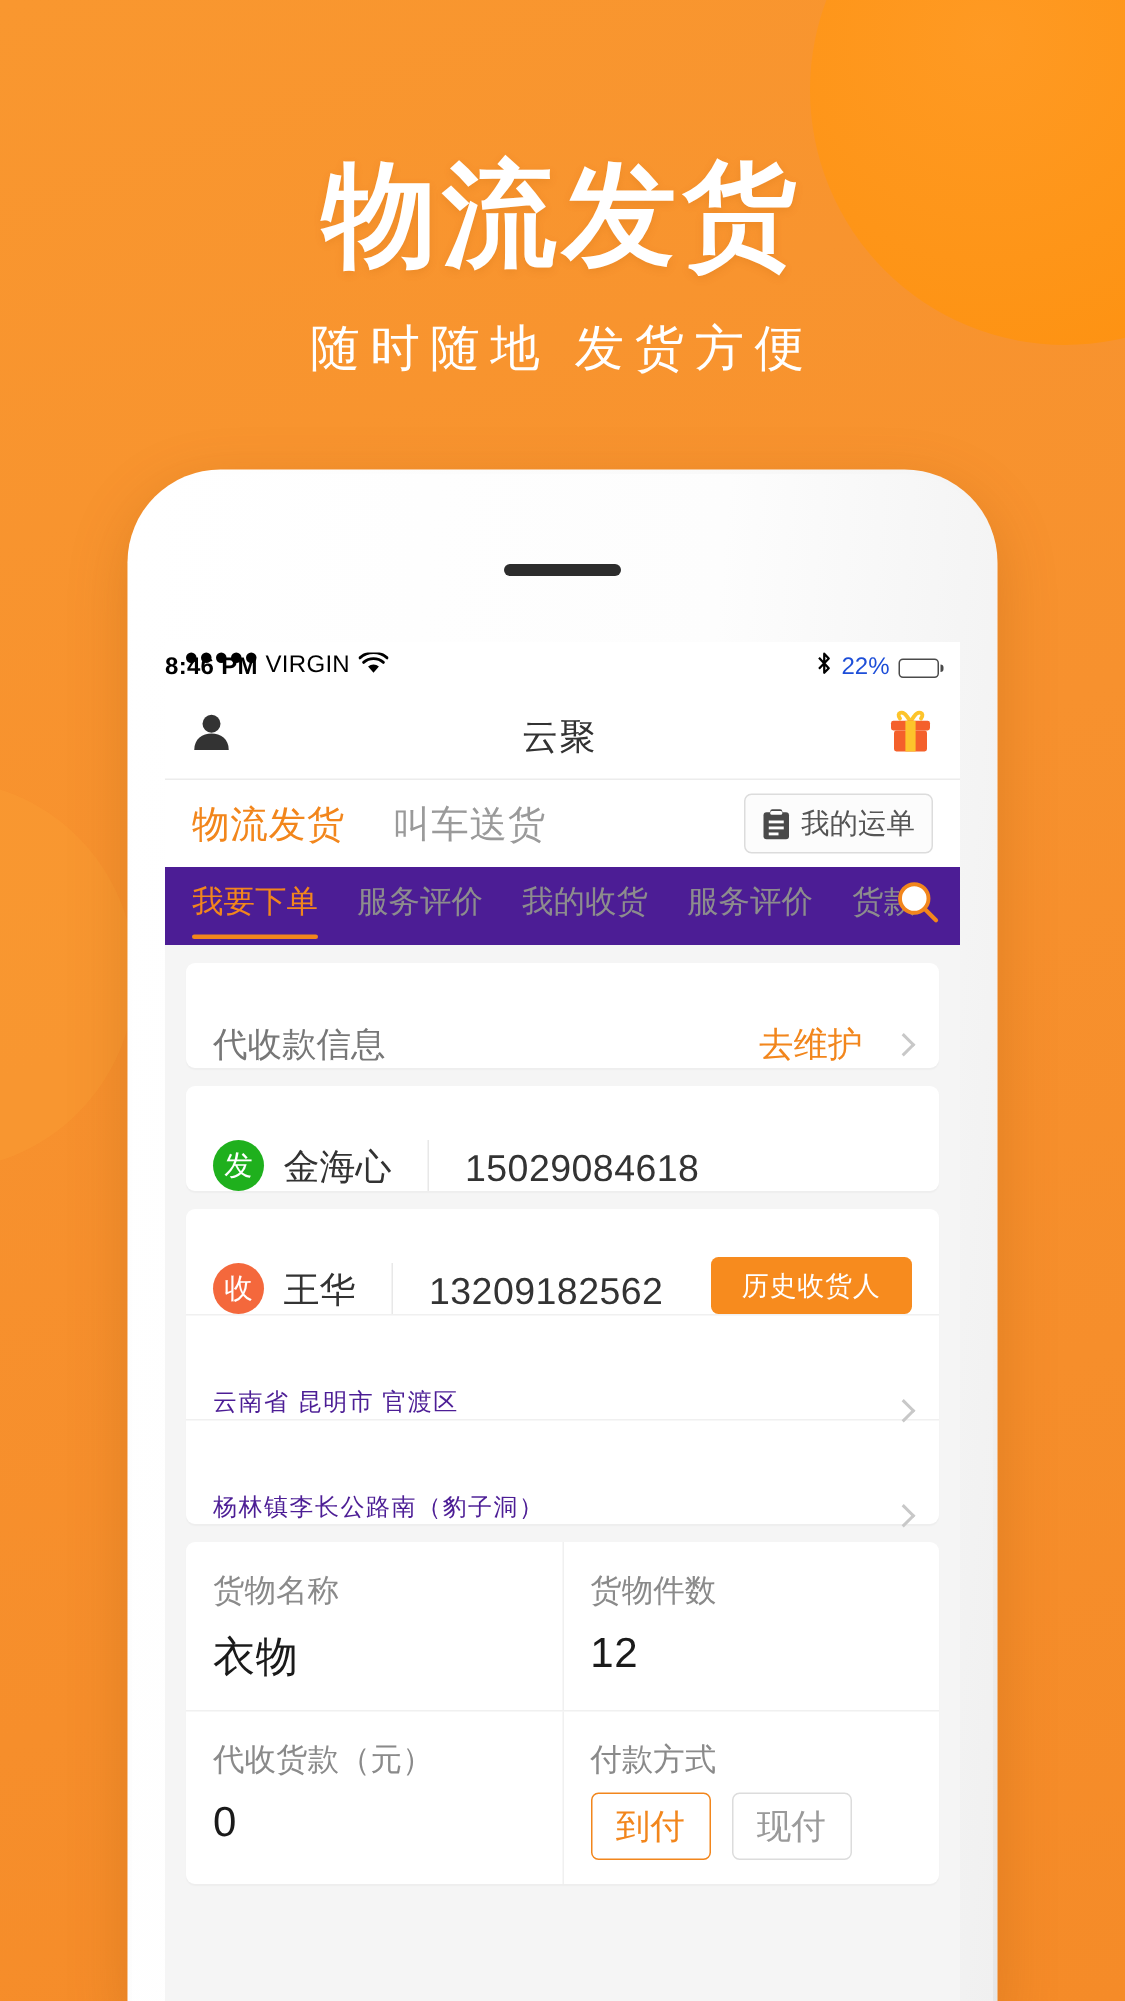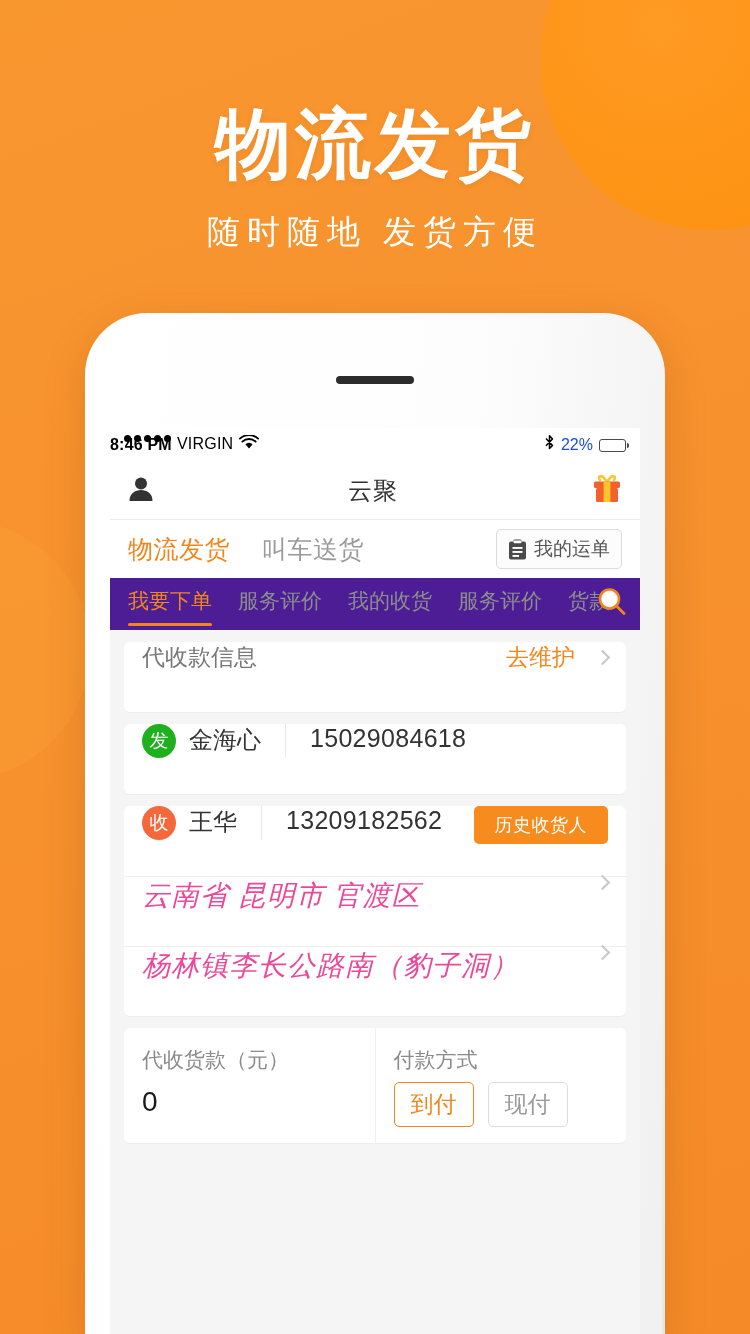--- a/index.html
+++ b/index.html
@@ -151,21 +151,21 @@
   }
 
   
   #content{ padding:12px 14px 0 14px; background:#F5F5F5; height:764px; }
   .card{
     background:#fff; border-radius:6px;
     margin-bottom:12px;
     box-shadow:0 1px 1px rgba(0,0,0,.03);
   }
   .row{
-    display:flex; align-items:flex-start;
+    display:flex; align-items:flex-end;
     min-height:70px; padding:0 18px;
   }
   .row + .row{ border-top:1px solid #f0f0f0; }
   .row-label{ font-size:23px; color:#777; }
   .row-right{ margin-left:auto; display:flex; align-items:center; gap:22px; }
   .link-orange{ font-size:23px; color:#F2861C; }
   .chev{
     width:11px; height:11px;
     border-right:2.5px solid #c8c8c8; border-top:2.5px solid #c8c8c8;
     transform:rotate(45deg);
@@ -181,21 +181,21 @@
   .badge-recv{ background:#F4683C; }
   .person-name{ font-size:24px; color:#333; margin-left:13px; }
   .vdiv{ width:1px; height:34px; background:#e8e8e8; margin:0 24px; }
   .phone-num{ font-size:25px; color:#333; letter-spacing:.3px; }
   #history-btn{
     margin-left:auto;
     background:#F78B1E; color:#fff;
     border-radius:5px; padding:7px 21px;
     font-size:18px; letter-spacing:.5px;
   }
-  .addr-text{ font-size:28px; color:#ec4899; letter-spacing:1px;font-style:italic; }
+  .addr-text{ font-size:16px; color:#4c1d95; letter-spacing:1px; }
 
   
   .goods-row{ display:flex; border-top:1px solid #f0f0f0; }
   .goods-row:first-child{ border-top:none; }
   .goods-cell{
     flex:1; padding:18px 18px 16px 18px;
     min-height:106px;
   }
   .goods-cell + .goods-cell{ border-left:1px solid #f0f0f0; }
   .goods-label{ font-size:21px; color:#8a8a8a; }
@@ -346,20 +346,30 @@
         <span class="addr-text">杨林镇李长公路南（豹子洞）</span>
         <span class="row-right">
             <span class="chev"></span>
           </span>
       </div>
     </div>
 
     <div class="card">
       <div class="goods-row">
         <div class="goods-cell">
+          <div class="goods-label">货物名称</div>
+          <div class="goods-value">衣物</div>
+        </div>
+        <div class="goods-cell">
+          <div class="goods-label">货物件数</div>
+          <div class="goods-value">12</div>
+        </div>
+      </div>
+      <div class="goods-row">
+        <div class="goods-cell">
           <div class="goods-label">代收货款（元）</div>
           <div class="goods-value">0</div>
         </div>
         <div class="goods-cell">
           <div class="goods-label">付款方式</div>
           <div class="pay-opts">
             <span class="pay-opt selected">到付</span>
             <span class="pay-opt">现付</span>
           </div>
         </div>

